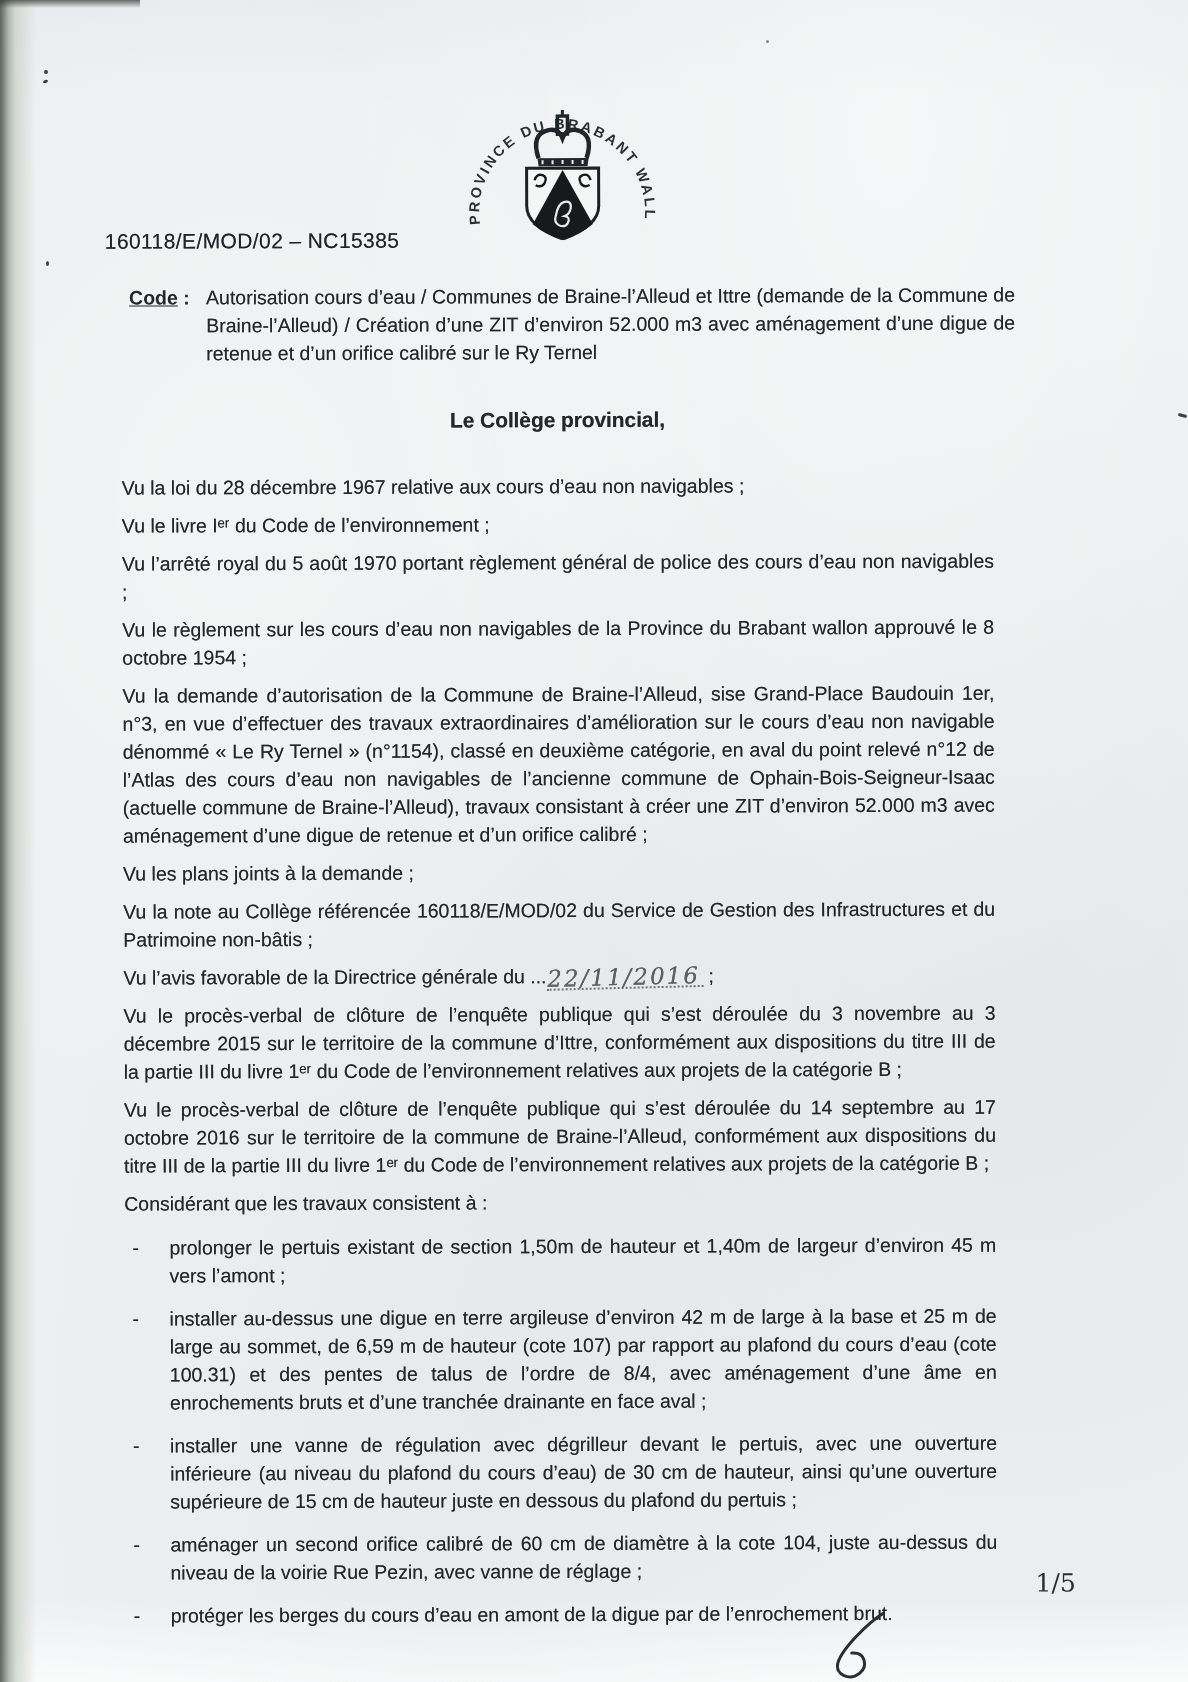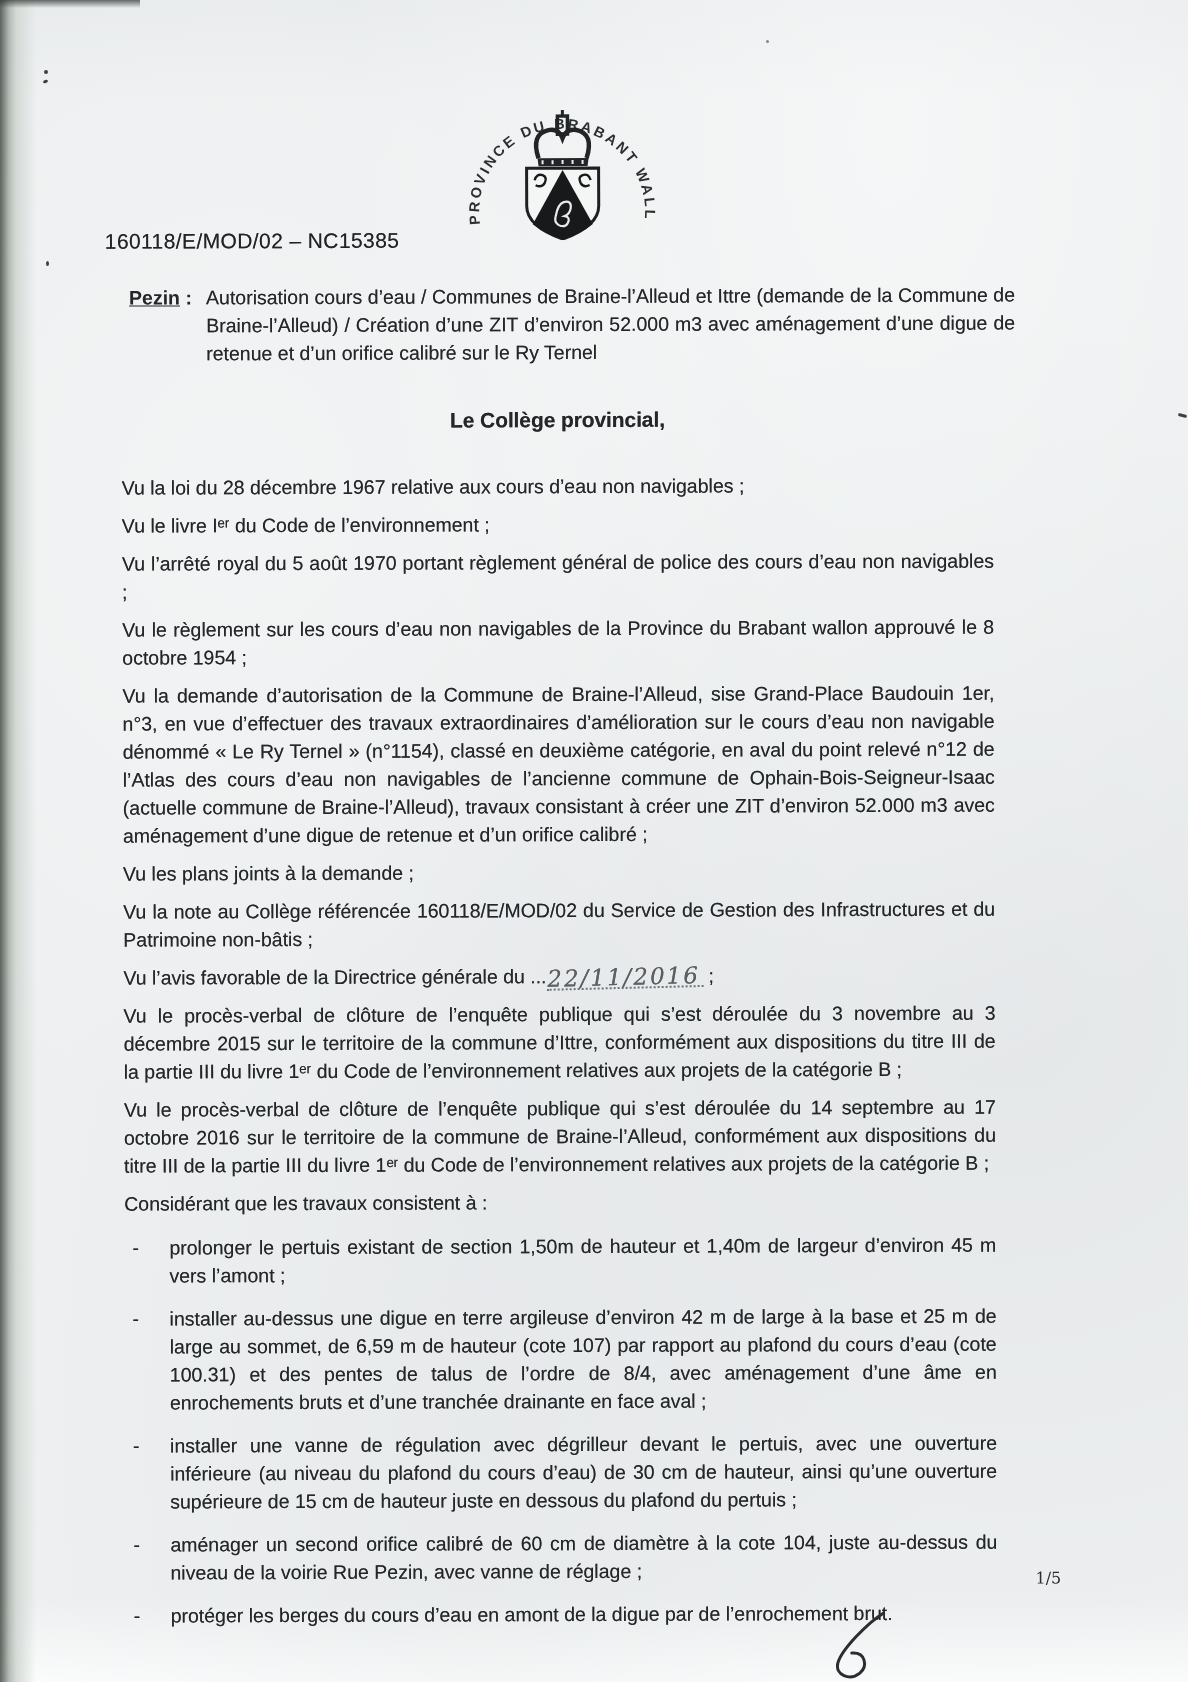--- a/index.html
+++ b/index.html
@@ -79,21 +79,21 @@
     padding:0 3px 1px 1px;position:relative;top:2px;
   }
 
   .bullets{list-style:none;margin:16px 0 0 0;padding:0;}
   .bullets li{display:flex;margin:0 0 15px 0;padding-left:8px;}
   .bullets .dash{flex:none;width:37px;}
   .bullets .btxt{flex:1;text-align:justify;}
 
   .pagenum{
     position:absolute;left:1030px;top:1570px;
-    font-family:"DejaVu Serif",serif;font-size:16px;color:#2b2e31;
+    font-family:"DejaVu Serif",serif;font-size:25px;color:#2b2e31;
   }
   .hand-six{position:absolute;left:816px;top:1608px;width:74px;height:78px;}
 </style>
 </head>
 <body>
 
 <div class="paper-texture"></div>
 <div class="edge-left"></div>
 <div class="edge-left-top"></div>
 <div class="speck s1a"></div>
@@ -131,21 +131,21 @@
         <path d="M93,128 q2,-12 8,-14 q8,-2 7,6 q-1,6 -6,8 q6,1 3,7 q-3,5 -9,2 q-5,-3 -3,-9" fill="none" stroke="#e8eaea" stroke-width="2.2"></path>
         <path d="M72,92 q2,-7 8,-5 q5,2 2,8 q-3,5 -9,2" fill="none" stroke="#17191b" stroke-width="2.4"></path>
         <path d="M128,92 q-2,-7 -8,-5 q-5,2 -2,8 q3,5 9,2" fill="none" stroke="#17191b" stroke-width="2.4"></path>
       </g>
     </svg>
   </div>
 
   <div class="ref">160118/E/MOD/02 – NC15385</div>
 
   <div class="objet">
-    <div class="lbl"><span class="u">Pezin</span><span> :</span></div>
+    <div class="lbl"><span class="u">Code</span><span> :</span></div>
     <div class="txt">Autorisation cours d’eau / Communes de Braine-l’Alleud et Ittre (demande de la Commune de Braine-l’Alleud) / Création d’une ZIT d’environ 52.000 m3 avec aménagement d’une digue de retenue et d’un orifice calibré sur le Ry Ternel</div>
   </div>
 
   <div class="doc-title">Le Collège provincial,</div>
 
   <div class="bodytext">
     <p class="para">Vu la loi du 28 décembre 1967 relative aux cours d’eau non navigables ;</p>
     <p class="para">Vu le livre Iᵉʳ du Code de l’environnement ;</p>
     <p class="para">Vu l’arrêté royal du 5 août 1970 portant règlement général de police des cours d’eau non navigables ;</p>
     <p class="para">Vu le règlement sur les cours d’eau non navigables de la Province du Brabant wallon approuvé le 8 octobre 1954 ;</p>

